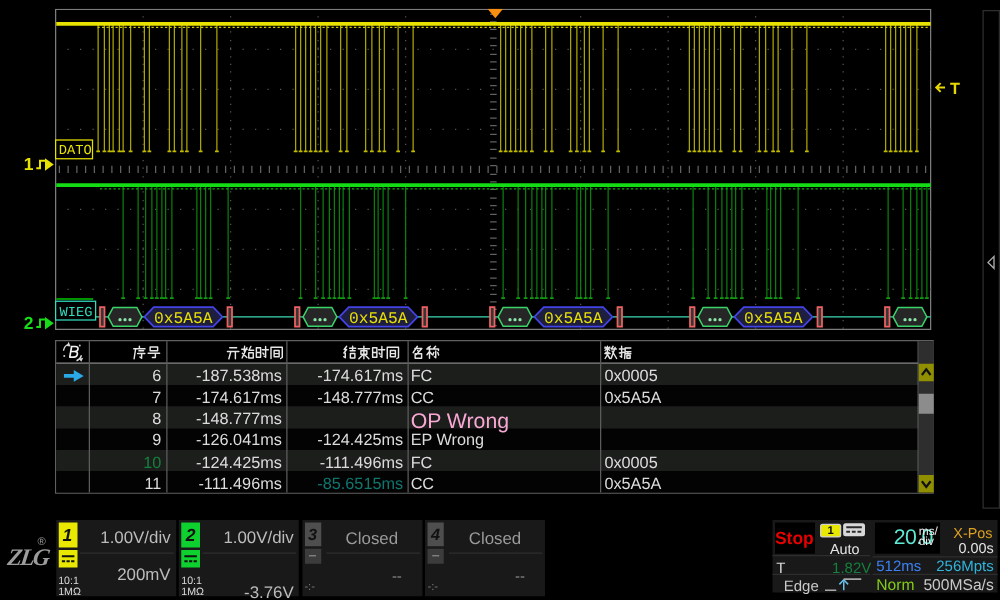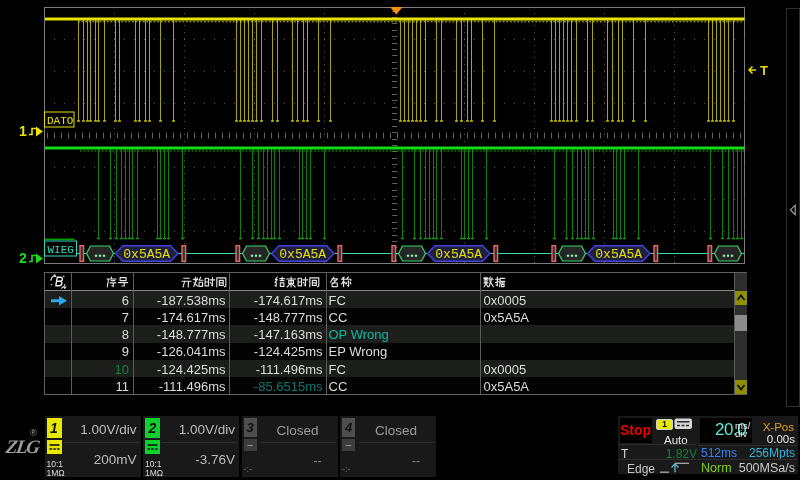--- a/index.html
+++ b/index.html
@@ -129,22 +129,21 @@
 <div style="position:absolute;font-size:13px;color:#dcdcdc;white-space:pre;top:20.2px;left:0;width:277.5px;text-align:right">-174.617ms</div>
 <div style="position:absolute;font-size:13px;color:#dcdcdc;white-space:pre;top:20.2px;left:283.5px">FC</div>
 <div style="position:absolute;font-size:13px;color:#dcdcdc;white-space:pre;top:20.2px;left:438.5px">0x0005</div>
 <div style="position:absolute;font-size:13px;color:#dcdcdc;white-space:pre;top:37.4px;left:0;width:84px;text-align:right">7</div>
 <div style="position:absolute;font-size:13px;color:#dcdcdc;white-space:pre;top:37.4px;left:0;width:180.5px;text-align:right">-174.617ms</div>
 <div style="position:absolute;font-size:13px;color:#dcdcdc;white-space:pre;top:37.4px;left:0;width:277.5px;text-align:right">-148.777ms</div>
 <div style="position:absolute;font-size:13px;color:#dcdcdc;white-space:pre;top:37.4px;left:283.5px">CC</div>
 <div style="position:absolute;font-size:13px;color:#dcdcdc;white-space:pre;top:37.4px;left:438.5px">0x5A5A</div>
 <div style="position:absolute;font-size:13px;color:#dcdcdc;white-space:pre;top:54.6px;left:0;width:84px;text-align:right">8</div>
 <div style="position:absolute;font-size:13px;color:#dcdcdc;white-space:pre;top:54.6px;left:0;width:180.5px;text-align:right">-148.777ms</div>
-<div style="position:absolute;font-size:13px;color:#dcdcdc;white-space:pre;top:54.6px;left:0;width:277.5px;text-align:right">-147.163ms</div>
-<div style="position:absolute;font-size:13px;color:#14b8a6;white-space:pre;top:54.6px;left:283.5px">OP Wrong</div>
+<div style="position:absolute;font-size:17px;color:#f9a8d4;white-space:pre;top:54.6px;left:283.5px">OP Wrong</div>
 <div style="position:absolute;font-size:13px;color:#dcdcdc;white-space:pre;top:71.8px;left:0;width:84px;text-align:right">9</div>
 <div style="position:absolute;font-size:13px;color:#dcdcdc;white-space:pre;top:71.8px;left:0;width:180.5px;text-align:right">-126.041ms</div>
 <div style="position:absolute;font-size:13px;color:#dcdcdc;white-space:pre;top:71.8px;left:0;width:277.5px;text-align:right">-124.425ms</div>
 <div style="position:absolute;font-size:13px;color:#dcdcdc;white-space:pre;top:71.8px;left:283.5px">EP Wrong</div>
 <div style="position:absolute;font-size:13px;color:#15803d;white-space:pre;top:89.0px;left:0;width:84px;text-align:right">10</div>
 <div style="position:absolute;font-size:13px;color:#dcdcdc;white-space:pre;top:89.0px;left:0;width:180.5px;text-align:right">-124.425ms</div>
 <div style="position:absolute;font-size:13px;color:#dcdcdc;white-space:pre;top:89.0px;left:0;width:277.5px;text-align:right">-111.496ms</div>
 <div style="position:absolute;font-size:13px;color:#dcdcdc;white-space:pre;top:89.0px;left:283.5px">FC</div>
 <div style="position:absolute;font-size:13px;color:#dcdcdc;white-space:pre;top:89.0px;left:438.5px">0x0005</div>
 <div style="position:absolute;font-size:13px;color:#dcdcdc;white-space:pre;top:106.2px;left:0;width:84px;text-align:right">11</div>
@@ -177,21 +176,21 @@
     <div class="abs" style="left:2px;top:44.5px;font-size:8.5px;color:#dcdcdc;line-height:9px">10:1<br>1MΩ</div>
   </div>
 <div style="position:absolute;background:#191919;left:143px;top:415.5px;width:96px;height:61.5px">
     <div class="abs" style="left:2px;top:2px;width:15px;height:20px;background:#0ed02e;color:#111;font-weight:bold;font-style:italic;font-size:14px;text-align:center;line-height:20px">2</div>
     <div class="abs" style="left:2px;top:24px;width:15px;height:14px;background:#0ed02e"><svg width="15" height="14">
         <path d="M2.5 5h10" stroke="#111" stroke-width="1.6"></path>
         <path d="M2.5 9h2.6m1.1 0h2.6m1.1 0h2.6" stroke="#111" stroke-width="1.6"></path>
       </svg></div>
     <div class="abs" style="right:4px;top:6.5px;font-size:13.5px;color:#bcbcbc">1.00V/div</div>
     <div class="abs" style="left:19px;top:26.5px;right:2px;height:1px;background:#2e2e2e"></div>
-    <div class="abs" style="right:4px;top:36px;font-size:13.5px;color:#bcbcbc">-3.76V</div>
+    <div class="abs" style="right:4px;top:50px;font-size:13.5px;color:#bcbcbc">-3.76V</div>
     <div class="abs" style="left:2px;top:44.5px;font-size:8.5px;color:#dcdcdc;line-height:9px">10:1<br>1MΩ</div>
   </div>
 <div style="position:absolute;background:#191919;left:241.5px;top:415.5px;width:96px;height:61.5px">
     <div class="abs" style="left:2px;top:2px;width:13px;height:19px;background:#4e4e4e;color:#111;font-weight:bold;font-style:italic;font-size:13px;text-align:center;line-height:19px">3</div>
     <div class="abs" style="left:23px;top:7px;width:66px;text-align:center;font-size:13.5px;color:#9a9a9a">Closed</div>
     <div class="abs" style="left:2px;top:23px;width:13px;height:12px;background:#3c3c3c;color:#aaa;font-size:10px;text-align:center;line-height:11px">–</div>
     <div class="abs" style="left:19px;top:26.5px;right:2px;height:1px;background:#2e2e2e"></div>
     <div class="abs" style="left:72px;top:38px;font-size:12px;color:#8a8a8a">--</div>
     <div class="abs" style="left:2px;top:48px;font-size:9px;color:#7a7a7a">-:-</div>
   </div>

